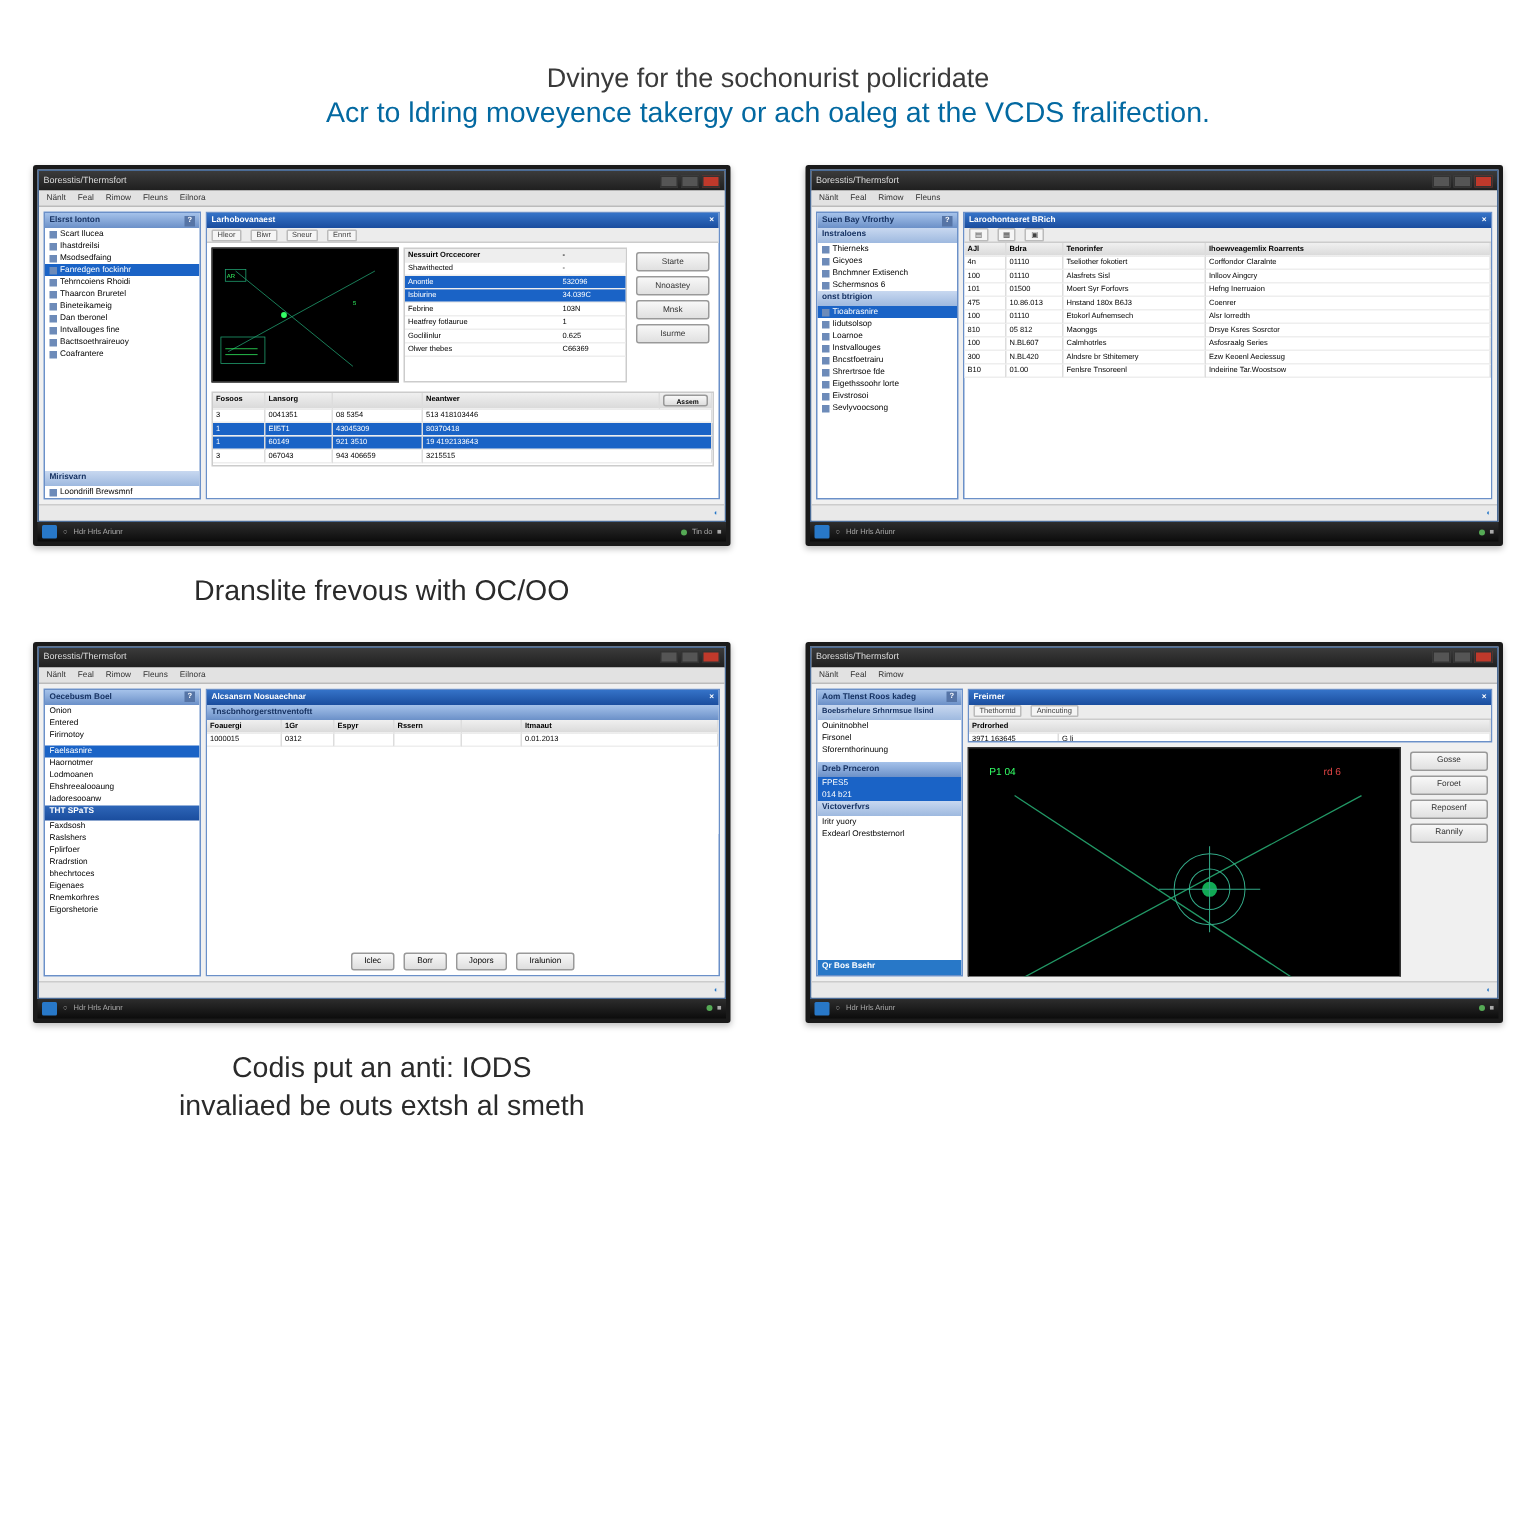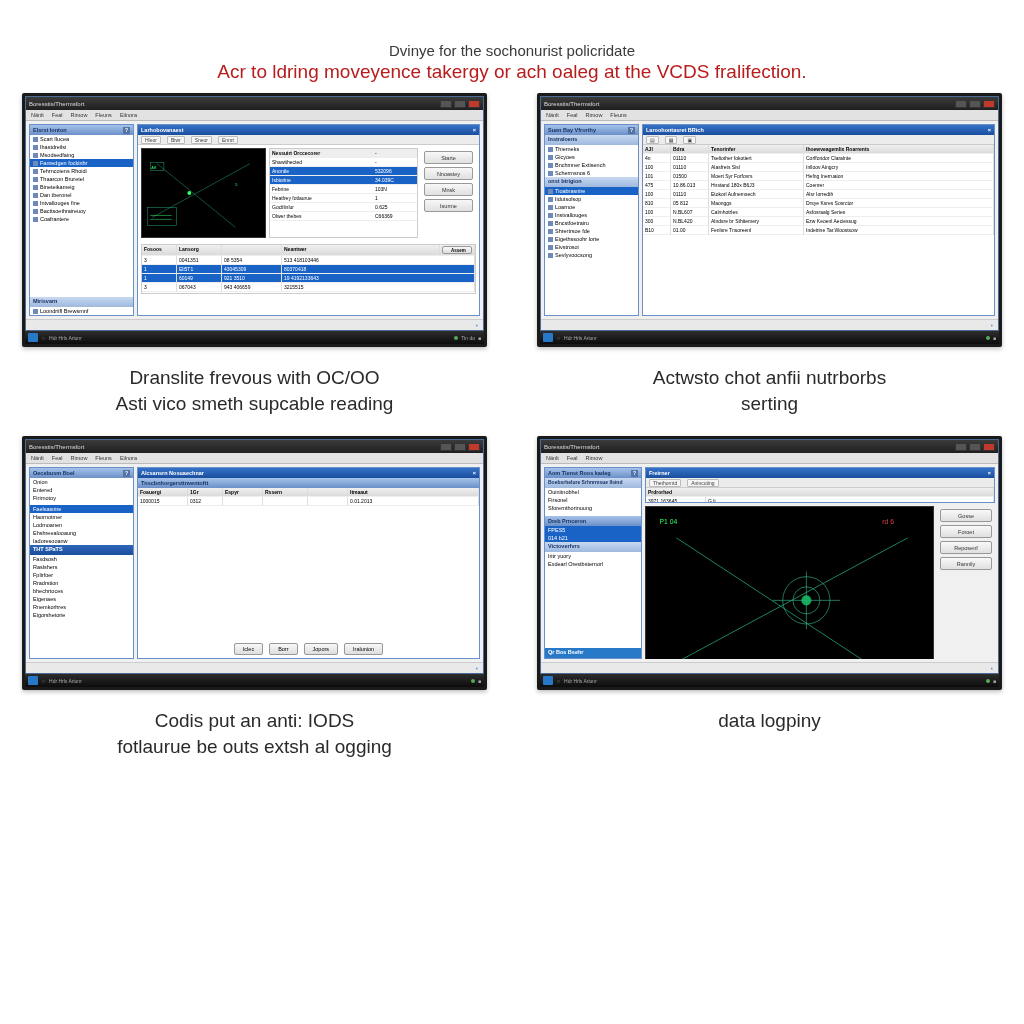--- a/index.html
+++ b/index.html
@@ -15,35 +15,35 @@
 }
 .title {
   text-align: center;
   font-size: 34px;
   font-weight: 700;
   color: #2a2a2a;
   letter-spacing: 0.5px;
 }
 .subtitle {
   text-align: center;
-  font-size: 15px;
+  font-size: 18px;
   color: #3a3a3a;
   margin-top: 8px;
 }
 .subtitle2 {
   text-align: center;
   font-size: 19px;
-  color: #b91c1c;
+  color: #0369a1;
   margin-top: 2px;
 }
 .grid {
   display: grid;
   grid-template-columns: 1fr 1fr;
   gap: 20px 50px;
-  margin-top: 10px;
+  margin-top: 23px;
 }
 .cell { display: flex; flex-direction: column; }
 .monitor {
   background: #1a1a1a;
   padding: 3px;
   border-radius: 2px;
   box-shadow: 0 2px 4px rgba(0,0,0,.25);
 }
 .window {
   width: 100%;
@@ -378,21 +378,20 @@
             </div>
           <div class="tray">
               <span class="dot"></span>
               <span>Tin do</span>
               <span>■</span>
             </div>
         </div>
       </div>
       <div class="caption">
         <div>Dranslite frevous with OC/OO</div>
-        <div>Asti vico smeth supcable reading</div>
       </div>
     </div>
 
     <div class="cell">
       <div class="monitor">
         <div class="window">
           <div class="titlebar">
             <span>Boresstis/Thermsfort</span>
             <div class="winbtns">
                 <div class="winbtn"></div>
@@ -554,24 +553,20 @@
               <div class="startbtn"></div>
               <span>○</span>
               <span>Hdr Hrls Ariunr</span>
             </div>
           <div class="tray">
               <span class="dot"></span>
               <span>■</span>
             </div>
         </div>
       </div>
-      <div class="caption">
-        <div>Actwsto chot anfii nutrborbs</div>
-        <div>serting</div>
-      </div>
     </div>
 
     <div class="cell">
       <div class="monitor">
         <div class="window">
           <div class="titlebar">
             <span>Boresstis/Thermsfort</span>
             <div class="winbtns">
                 <div class="winbtn"></div>
                 <div class="winbtn"></div>
@@ -690,21 +685,21 @@
               <span>Hdr Hrls Ariunr</span>
             </div>
           <div class="tray">
               <span class="dot"></span>
               <span>■</span>
             </div>
         </div>
       </div>
       <div class="caption">
         <div>Codis put an anti:  IODS</div>
-        <div>fotlaurue be outs extsh al ogging</div>
+        <div>invaliaed be outs extsh al smeth</div>
       </div>
     </div>
 
     <div class="cell">
       <div class="monitor">
         <div class="window">
           <div class="titlebar">
             <span>Boresstis/Thermsfort</span>
             <div class="winbtns">
                 <div class="winbtn"></div>
@@ -808,18 +803,17 @@
               <span>○</span>
               <span>Hdr Hrls Ariunr</span>
             </div>
           <div class="tray">
               <span class="dot"></span>
               <span>■</span>
             </div>
         </div>
       </div>
       <div class="caption">
-        <div>data logpiny</div>
       </div>
     </div>
 
   </div>
 </div>
 
 </body></html>

